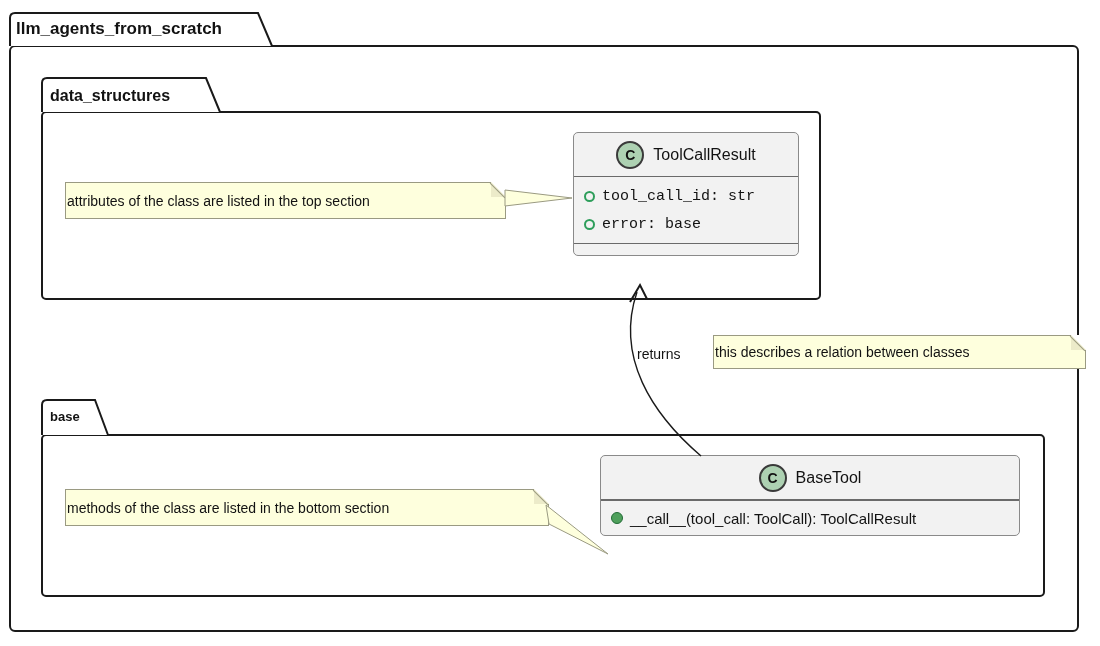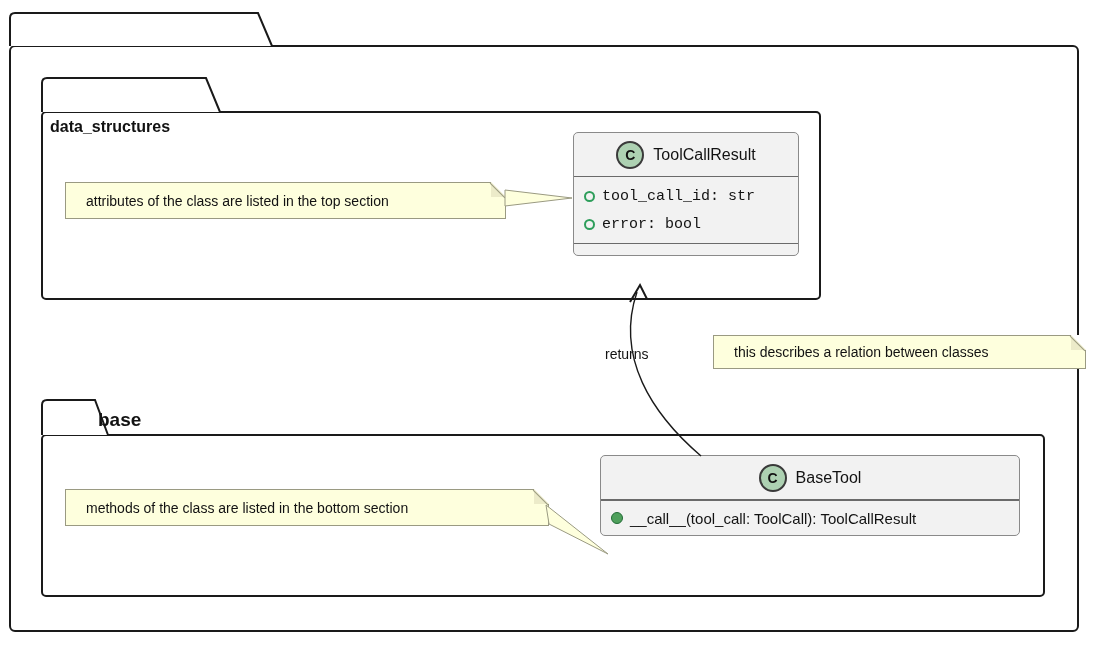--- a/index.html
+++ b/index.html
@@ -10,22 +10,22 @@
   }
   svg.layer { position:absolute; left:0; top:0; width:1100px; height:646px; }
   #bg-layer { z-index:0; }
   #fg-layer { z-index:3; pointer-events:none; }
 
   .pkg-body { fill:#ffffff; stroke:var(--package-border,#1a1a1a); stroke-width:2; }
   .pkg-tab  { fill:#ffffff; stroke:var(--package-border,#1a1a1a); stroke-width:2; }
 
   .pkg-title { position:absolute; z-index:1; font-weight:700; white-space:nowrap; }
   #ttl-root { left:16px;  top:19px;  font-size:17px; }
-  #ttl-ds   { left:50px;  top:87px;  font-size:16px;margin-top:31px; }
-  #ttl-base { left:50px;  top:409px; font-size:19px;margin-left:48px; }
+  #ttl-ds   { left:50px;  top:87px;  font-size:16px; }
+  #ttl-base { left:50px;  top:409px; font-size:13px; }
 
   .uml-class {
     position:absolute; z-index:1; box-sizing:border-box;
     background:var(--class-fill,#f2f2f2);
     border:1px solid var(--class-border,#8a8a8a);
     border-radius:5px;
   }
   #cls-tcr { left:573px; top:132px; width:226px; }
   #cls-bt  { left:600px; top:455px; width:420px; }
 
@@ -54,38 +54,38 @@
     width:12px; height:12px; border:1px solid var(--method-dot-border,#226b36);
     border-radius:50%; background:var(--method-dot-fill,#4fa05c);
   }
   .cls-methods { border-top:1px solid var(--divider,#606060);text-align:right; }
   #cls-tcr .cls-methods { height:11px; }
   #cls-bt  .cls-methods { padding:3px 0; }
 
   .note {
     position:absolute; z-index:2; box-sizing:border-box;
     background:var(--note-fill,#feffdd); border:1px solid var(--note-border,#9a9a82);
-    display:flex; align-items:center; padding:0 20px;
+    display:flex; align-items:center; padding:0 1px;
     font-size:14px; white-space:nowrap;
   }
   .note::before { 
     content:""; position:absolute; top:-1px; right:-1px; width:0; height:0;
     border-style:solid; border-width:0 15px 15px 0;
     border-color: transparent #ffffff var(--note-fold,#ecebc9) transparent;
   }
   .note::after { 
     content:""; position:absolute; top:7px; right:-3px; width:21px; height:1px;
     background:var(--note-border,#9a9a82); transform:rotate(45deg);
   }
   #note-attrs   { left:65px;  top:182px; width:441px; height:37px; }
   #note-rel     { left:713px; top:335px; width:373px; height:34px; }
   #note-methods { left:65px;  top:489px; width:484px; height:37px; }
 
   .rel-label { position:absolute; z-index:1; font-size:14px; white-space:nowrap; }
-  #rel-returns { left:605px; top:346px; }
+  #rel-returns { left:637px; top:346px; }
 
   .arrow-line { fill:none; stroke:var(--line,#1a1a1a); stroke-width:1.4; }
   .arrow-head { fill:none; stroke:var(--line,#1a1a1a); stroke-width:2; }
   .note-pointer { fill:var(--note-fill,#feffdd); stroke:var(--note-border,#9a9a82); stroke-width:1; }
 </style>
 </head>
 <body>
 
 <div class="canvas">
 
@@ -94,36 +94,37 @@
     <rect class="pkg-body" x="10" y="46" width="1068" height="585" rx="5"></rect>
     <path class="pkg-tab" d="M10,46 L10,18 Q10,13 15,13 L258,13 L272,46"></path>
 
     <rect class="pkg-body" x="42" y="112" width="778" height="187" rx="4"></rect>
     <path class="pkg-tab" d="M42,112 L42,83 Q42,78 47,78 L206,78 L220,112"></path>
 
     <rect class="pkg-body" x="42" y="435" width="1002" height="161" rx="4"></rect>
     <path class="pkg-tab" d="M42,435 L42,405 Q42,400 47,400 L95,400 L108,435"></path>
   </svg>
 
+  <div class="pkg-title" id="ttl-root">llm_agents_from_scratch</div>
   <div class="pkg-title" id="ttl-ds">data_structures</div>
   <div class="pkg-title" id="ttl-base">base</div>
 
   <div class="uml-class" id="cls-tcr">
     <div class="cls-header">
       <span class="badge">C</span>
       <span class="cls-name">ToolCallResult</span>
     </div>
     <div class="cls-attrs">
       <div class="member">
         <span class="dot attr-dot"></span>
         <span>tool_call_id: str</span>
       </div>
       <div class="member">
         <span class="dot attr-dot"></span>
-        <span>error: bool</span>
+        <span>error: base</span>
       </div>
     </div>
     <div class="cls-methods"></div>
   </div>
 
   <div class="uml-class" id="cls-bt">
     <div class="cls-header">
       <span class="badge">C</span>
       <span class="cls-name">BaseTool</span>
     </div>

